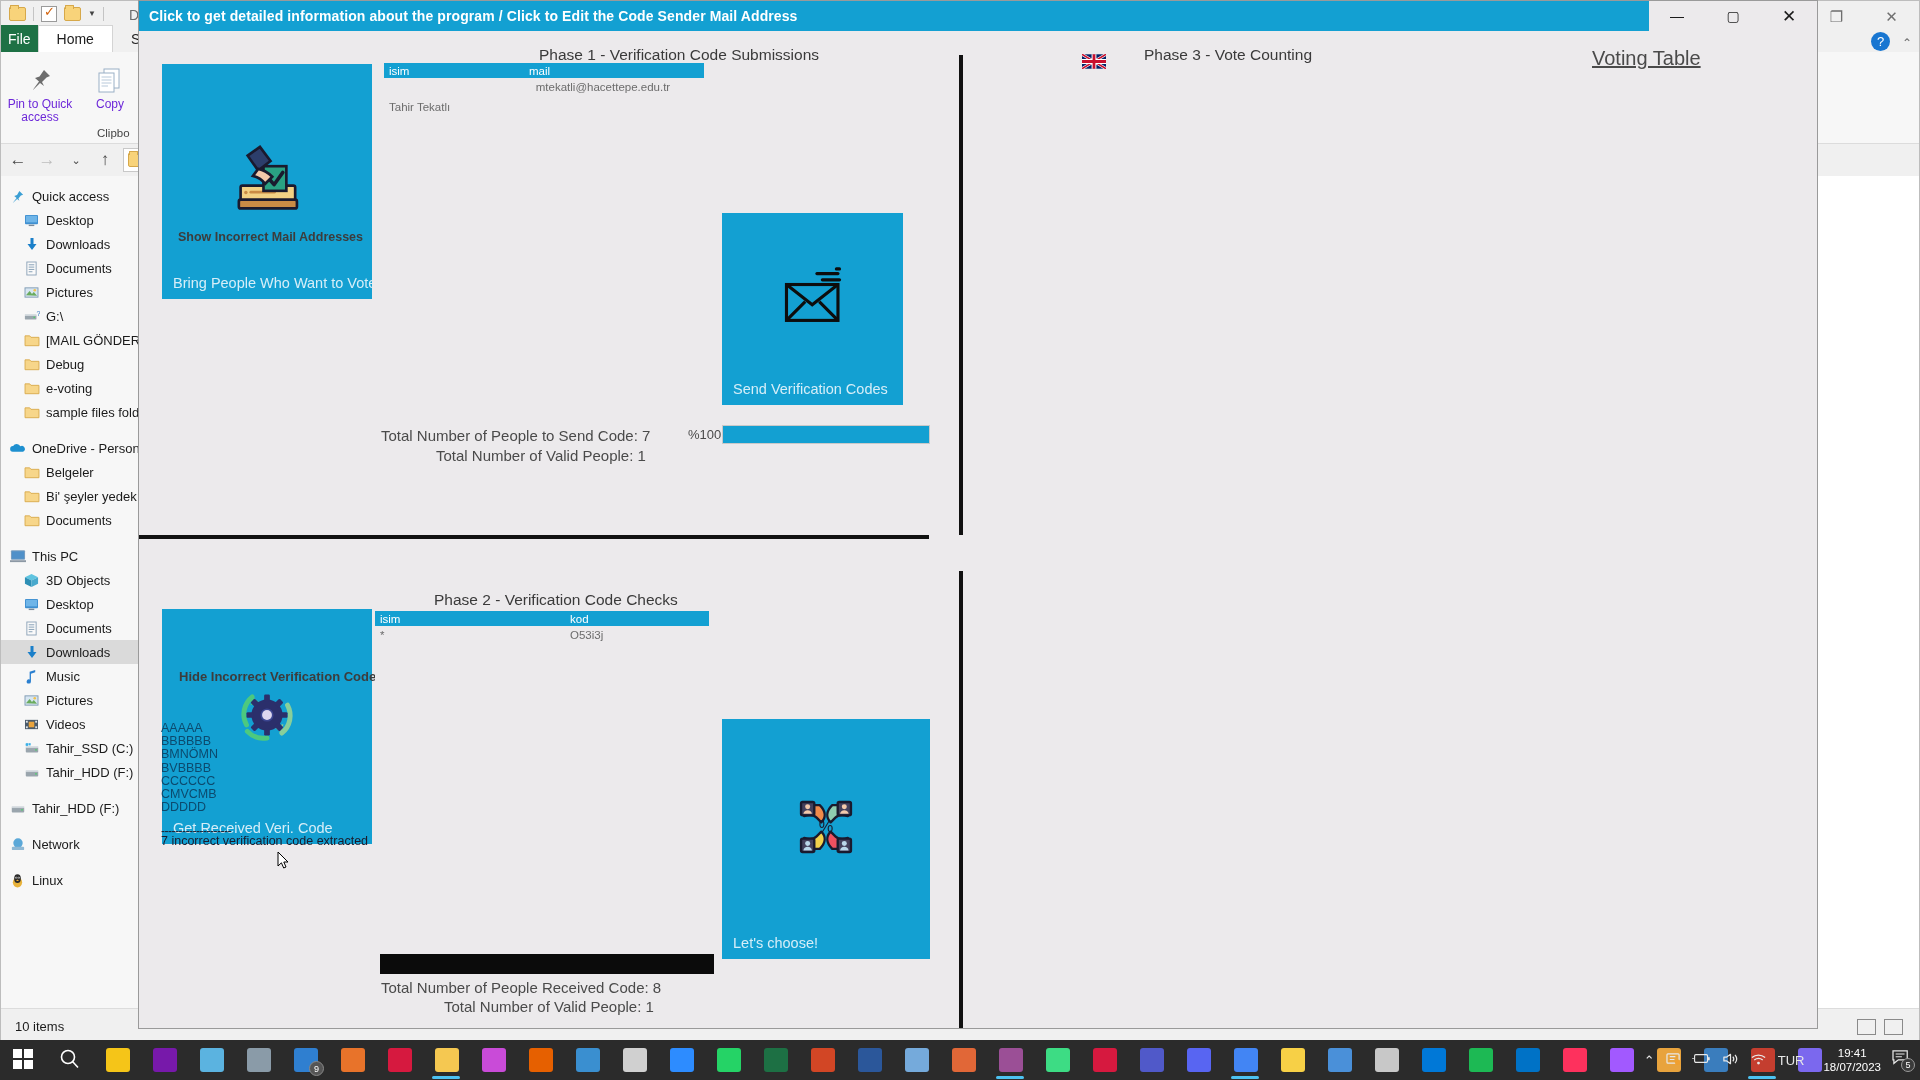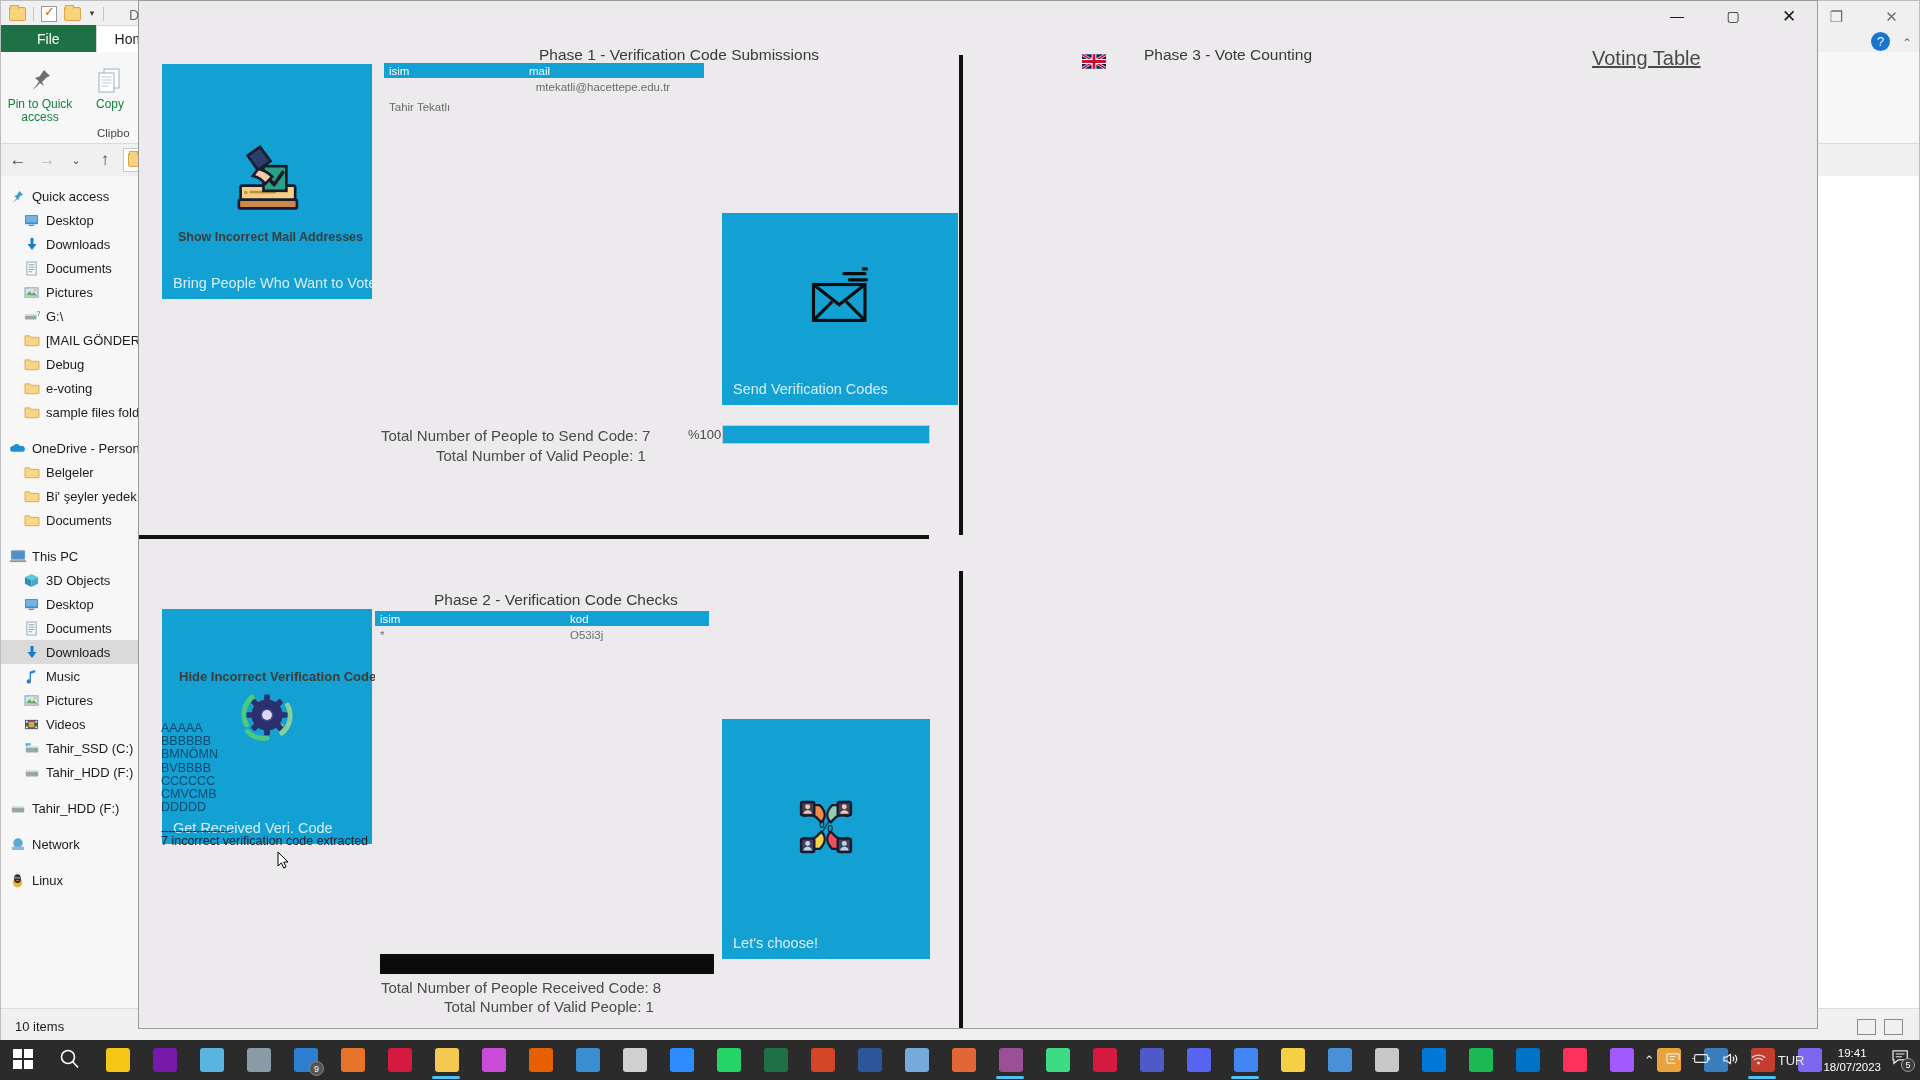--- a/index.html
+++ b/index.html
@@ -29,28 +29,28 @@
   .check-ico { width:16px; height:16px; background:#fff; border:1px solid #9a9a9a; position:relative; }
   .check-ico::after { content:"✓"; position:absolute; left:2px; top:-3px; font-size:13px; color:#d3620a;}
   .qat-sep { width:1px; height:14px; background:#c4c4c4; }
   .qat-caret { font-size:8px; color:#444; line-height:1; }
   .ex-title-text { position:absolute; left:128px; top:6px; font-size:14px; color:#6d6d6d; }
   .ex-winbtns { position:absolute; right:0; top:0; display:flex; }
   .ex-winbtn { width:55px; height:31px; display:flex; align-items:center; justify-content:center; color:#6f6f6f; font-size:15px; }
 
   .ex-tabs { position:absolute; left:0; top:24px; height:27px; display:flex; align-items:flex-end; }
   .ex-tab { height:27px; padding:0 18px; display:flex; align-items:center; font-size:14px; color:#1b1b1b; background:#f0f0f0; }
-  .ex-tab.file { background:#1e7145; color:#fff; padding:0 36px; }
+  .ex-tab.file { background:#1e7145; color:#fff; padding:0 7px; }
   .ex-tab.active { background:#fff; border:1px solid #d4d4d4; border-bottom:none; }
 
   .ex-ribbon { position:absolute; left:0; top:51px; width:100%; height:92px; background:#f7f7f7; border-bottom:1px solid #dcdcdc; }
   .rib-group { position:absolute; top:4px; display:flex; }
   .rib-btn { width:70px; text-align:center; padding-top:6px; }
   .rib-glyph { height:36px; display:flex; align-items:center; justify-content:center; }
-  .rib-lbl { font-size:12px; color:#15803d; line-height:13px; }
+  .rib-lbl { font-size:12px; color:#6d28d9; line-height:13px; }
   .rib-grouplbl { position:absolute; font-size:11.5px; color:#444; }
 
   .ex-addressbar { position:absolute; left:0; top:143px; width:100%; height:32px; background:#f0f0f0; display:flex; align-items:center; padding-left:6px; gap:7px; }
   .nav-arrow { font-size:17px; color:#4a4a4a; width:22px; text-align:center; }
   .nav-arrow.dim { color:#bdbdbd; }
   .addr-box { height:24px; flex:0 0 auto; width:80px; border:1px solid #c8c8c8; background:#fff; display:flex; align-items:center; padding:0 4px; gap:4px; }
 
   .ex-body { position:absolute; left:0; top:175px; width:100%; bottom:36px; display:flex; }
   .ex-nav { width:138px; background:#f7f7f7; padding-top:8px; overflow:hidden; }
   .nav-item { height:24px; display:flex; align-items:center; gap:6px; font-size:13px; color:#1b1b1b; padding-left:8px; white-space:nowrap; }
@@ -494,20 +494,23 @@
       </span>
     </div>
   </div>
 
   <div style="position:absolute;right:0;top:0;width:110px;height:62px;">
     <div style="position:absolute;right:8px;top:36px;color:#6f6f6f;font-size:12px;">⌃</div>
     <div style="position:absolute;right:30px;top:32px;width:19px;height:19px;border-radius:50%;background:#1876d1;color:#fff;font-size:13px;display:flex;align-items:center;justify-content:center;">?</div>
   </div>
 
   <div class="app">
+    <div class="app-titlebar">
+      <div class="app-title">Click to get detailed information about the program / Click to Edit the Code Sender Mail Address</div>
+    </div>
     <div class="app-winbtns">
       <div class="app-winbtn">—</div>
       <div class="app-winbtn">▢</div>
       <div class="app-winbtn close">✕</div>
     </div>
 
     <div class="app-canvas">
 
       <div class="sep-h" style="left:0px; top:504px; width:790px; height:4px;"></div>
       <div class="sep-v" style="left:820px; top:24px; width:4px; height:480px;"></div>
@@ -549,21 +552,21 @@
             <div class="col" style="width: 180px;">mail</div>
           </div>
           <div class="grid-body" style="height: 120px;">
             <div class="grid-row">
               <div class="col" style="width: 140px; margin-top: 40px;">Tahir Tekatlı</div>
               <div class="col" style="width: 180px; margin-left: 12px;">mtekatli@hacettepe.edu.tr</div>
             </div>
           </div>
         </div>
 
-      <div class="tile" style="left:583px; top:182px; width:236px; height:192px;">
+      <div class="tile" style="left:583px; top:182px; width:181px; height:192px;">
         <span class="tile-icon" style="top:45%;">
           <svg width="78" height="66" viewBox="0 0 100 84">
             <g stroke="#0d0d0d" stroke-width="4" fill="none" stroke-linecap="round">
               <line x1="55" y1="12" x2="82" y2="12"></line>
               <line x1="62" y1="20" x2="84" y2="20"></line>
               <line x1="80" y1="6" x2="84" y2="6"></line>
             </g>
             <rect x="16" y="26" width="66" height="46" fill="none" stroke="#0d0d0d" stroke-width="4"></rect>
             <path d="M16 26 L49 52 L82 26" fill="none" stroke="#0d0d0d" stroke-width="4"></path>
             <path d="M16 72 L40 48 M82 72 L58 48" fill="none" stroke="#0d0d0d" stroke-width="4"></path>

